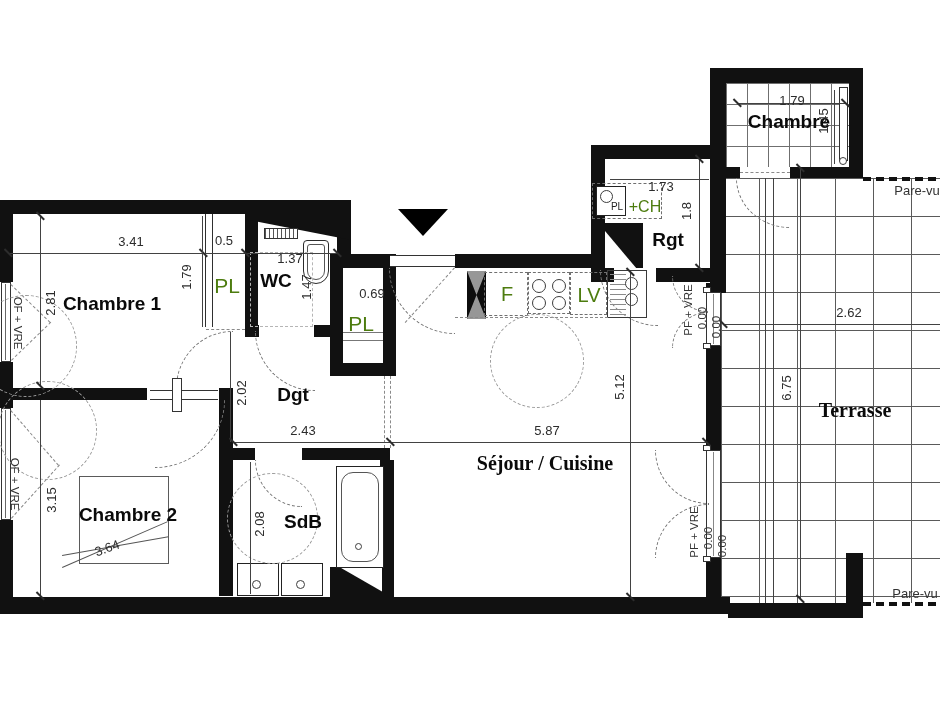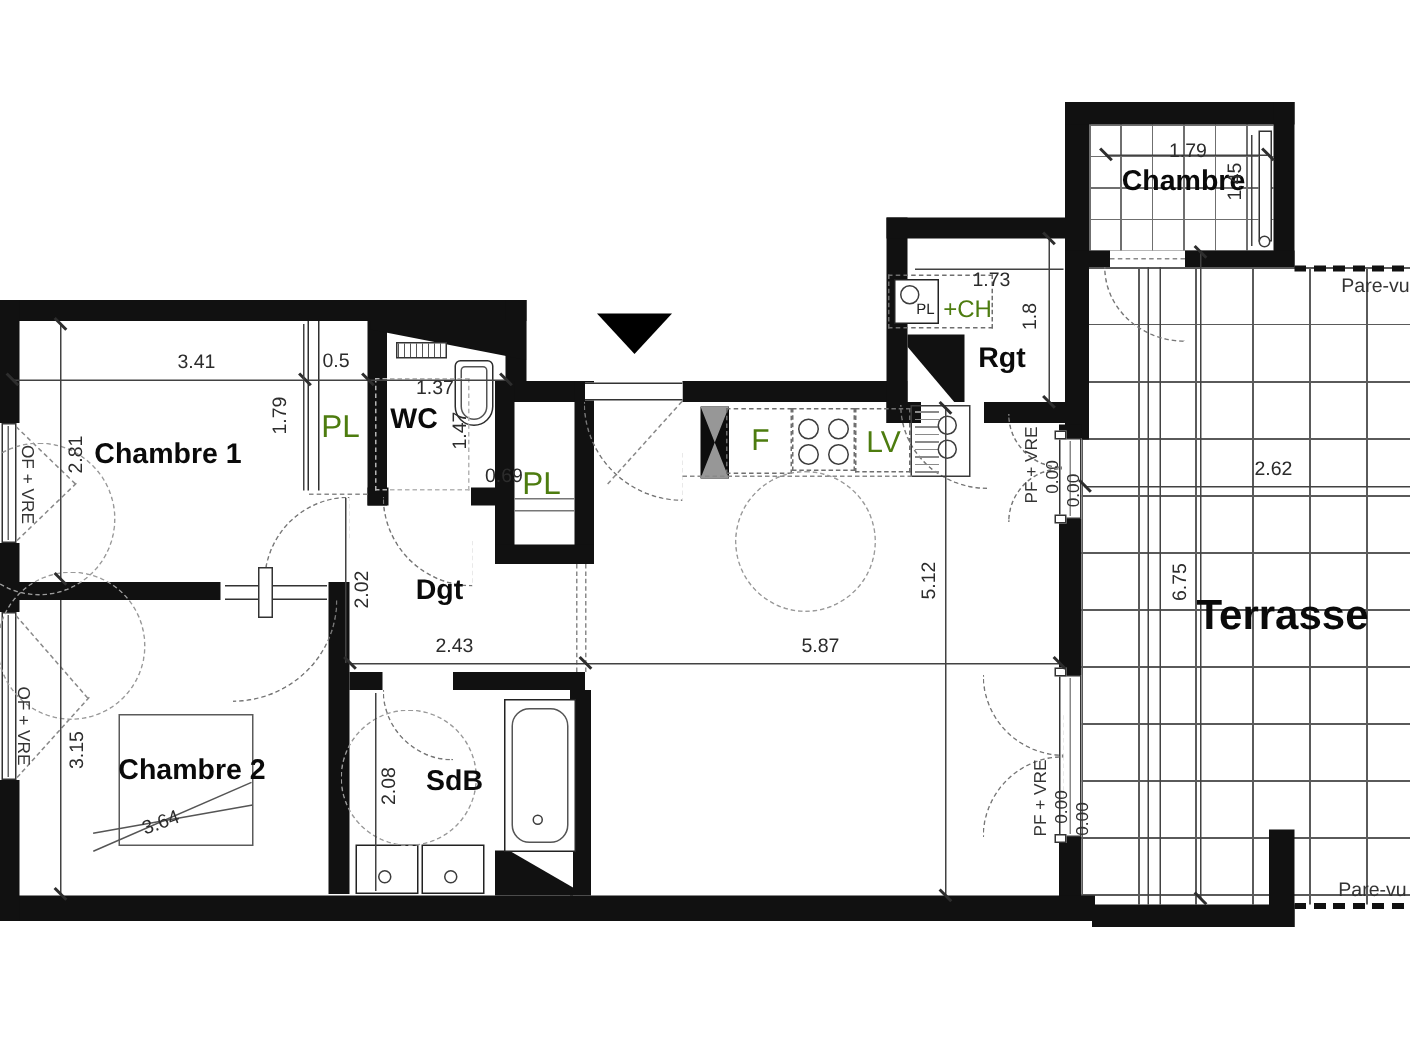--- a/index.html
+++ b/index.html
@@ -6,21 +6,21 @@
   .plan{position:relative;width:940px;height:705px;background:#ffffff;overflow:hidden;}
   .wall{position:absolute;background:#111111;}
   .thin{position:absolute;background:#fff;border-left:1px solid #2f2f2f;border-right:1px solid #2f2f2f;}
   .frame{position:absolute;background:#fff;border:1px solid #333;box-sizing:border-box;}
   .line{position:absolute;background:#424242;}
   .dline{position:absolute;border-top:1.2px dashed #8a8a8a;}
   .dlinev{position:absolute;border-left:1.2px dashed #8a8a8a;}
   .rline{position:absolute;height:0;border-top:1.2px dashed #888;transform-origin:0 0;}
   .tick{position:absolute;width:11px;height:1.5px;background:#2d2d2d;transform:rotate(45deg);}
   .lbl{position:absolute;transform:translate(-50%,-50%);font-weight:bold;font-size:19px;color:#0a0a0a;white-space:nowrap;line-height:1;}
-  .lbl.big{font-size:28px;}
+  .lbl.big{font-size:20px;font-family:Liberation Serif, serif;}
   .lbl.light{font-weight:normal;color:#4d7c0f;font-size:21px;}
   .dim{position:absolute;transform:translate(-50%,-50%);font-size:13px;color:#2c2c2c;white-space:nowrap;line-height:1;}
   .dim.v{transform:translate(-50%,-50%) rotate(-90deg);}
   .small{position:absolute;transform:translate(-50%,-50%);font-size:11.5px;color:#333;white-space:nowrap;line-height:1;}
   .small.vup{transform:translate(-50%,-50%) rotate(-90deg);}
   .small.vdn{transform:translate(-50%,-50%) rotate(90deg);}
   .arc{position:absolute;box-sizing:border-box;border:0 dashed #777;}
   .dashrect{position:absolute;border:1.1px dashed #6f6f6f;box-sizing:border-box;}
   .dcircle{position:absolute;border:1.2px dashed #9a9a9a;border-radius:50%;box-sizing:border-box;}
   .scircle{position:absolute;border:1.2px solid #3d3d3d;border-radius:50%;box-sizing:border-box;background:#fff;}
@@ -206,35 +206,36 @@
   <div class="rline" style="left:62px;top:555px;width:108px;transform:rotate(-10deg);border-top-style:solid;border-top-color:#555;"></div>
 
   <div class="pdash" style="left:863px;top:177px;width:77px;"></div>
   <div class="pdash" style="left:863px;top:602px;width:77px;"></div>
 
   <div class="lbl" style="left:112px;top:303px;">Chambre 1</div>
   <div class="lbl" style="left:128px;top:514px;">Chambre 2</div>
   <div class="lbl" style="left:276px;top:280px;">WC</div>
   <div class="lbl" style="left:293px;top:394px;">Dgt</div>
   <div class="lbl" style="left:303px;top:521px;">SdB</div>
+  <div class="lbl big" style="left:545px;top:463px;">Séjour / Cuisine</div>
   <div class="lbl" style="left:668px;top:239px;">Rgt</div>
   <div class="lbl" style="left:789px;top:121px;">Chambre</div>
   <div class="lbl big" style="left:855px;top:410px;">Terrasse</div>
   <div class="lbl light" style="left:227px;top:285px;">PL</div>
   <div class="lbl light" style="left:361px;top:323px;">PL</div>
   <div class="lbl light" style="left:507px;top:294px;font-size:20px;">F</div>
   <div class="lbl light" style="left:589px;top:295px;font-size:20px;">LV</div>
 
   <div class="dim" style="left:95px;top:241px;margin-left:36px;">3.41</div>
   <div class="dim v" style="left:50px;top:303px;">2.81</div>
   <div class="dim v" style="left:186px;top:277px;">1.79</div>
   <div class="dim" style="left:224px;top:240px;">0.5</div>
   <div class="dim" style="left:290px;top:258px;">1.37</div>
   <div class="dim v" style="left:306px;top:287px;">1.47</div>
-  <div class="dim" style="left:336px;top:293px;margin-top:24px;">0.69</div>
+  <div class="dim" style="left:372px;top:293px;">0.69</div>
   <div class="dim v" style="left:241px;top:393px;">2.02</div>
   <div class="dim" style="left:303px;top:430px;">2.43</div>
   <div class="dim v" style="left:51px;top:500px;">3.15</div>
   <div class="dim" style="left:107px;top:548px;transform:translate(-50%,-50%) rotate(-20deg);">3.64</div>
   <div class="dim v" style="left:259px;top:524px;">2.08</div>
   <div class="dim" style="left:547px;top:430px;">5.87</div>
   <div class="dim v" style="left:619px;top:387px;">5.12</div>
   <div class="dim" style="left:661px;top:186px;">1.73</div>
   <div class="dim v" style="left:686px;top:211px;">1.8</div>
   <div class="dim" style="left:792px;top:100px;">1.79</div>

